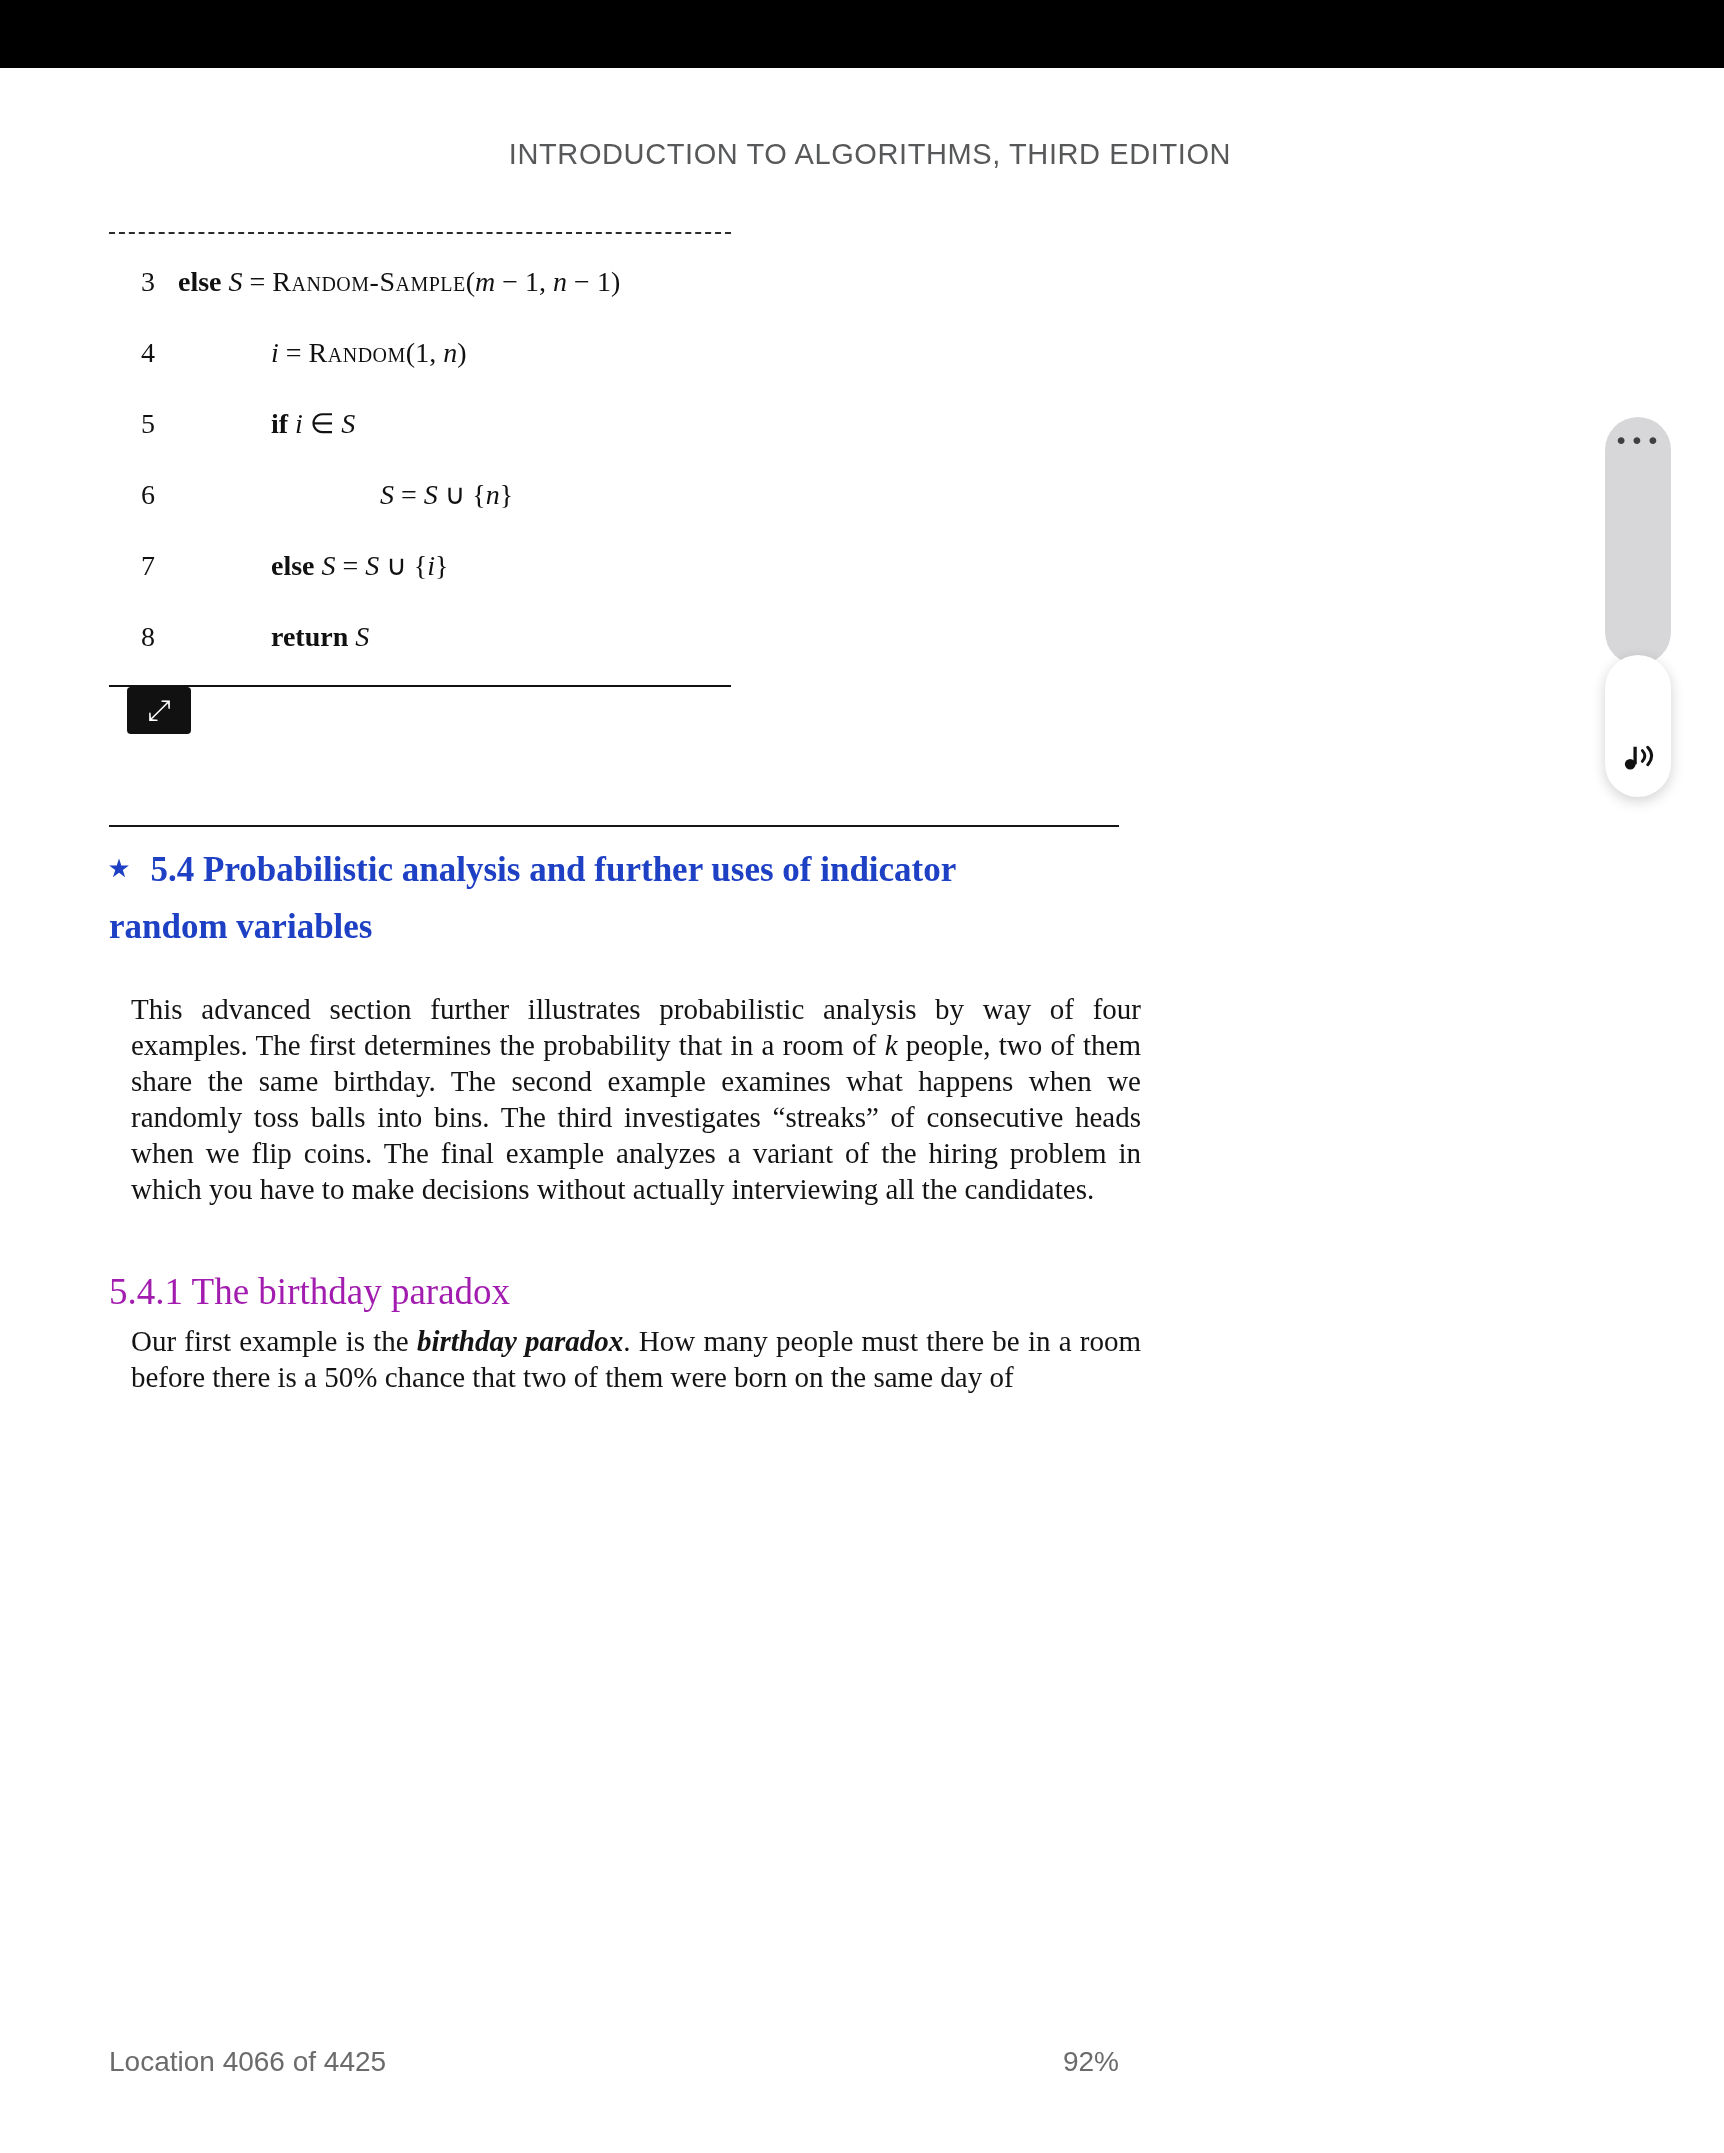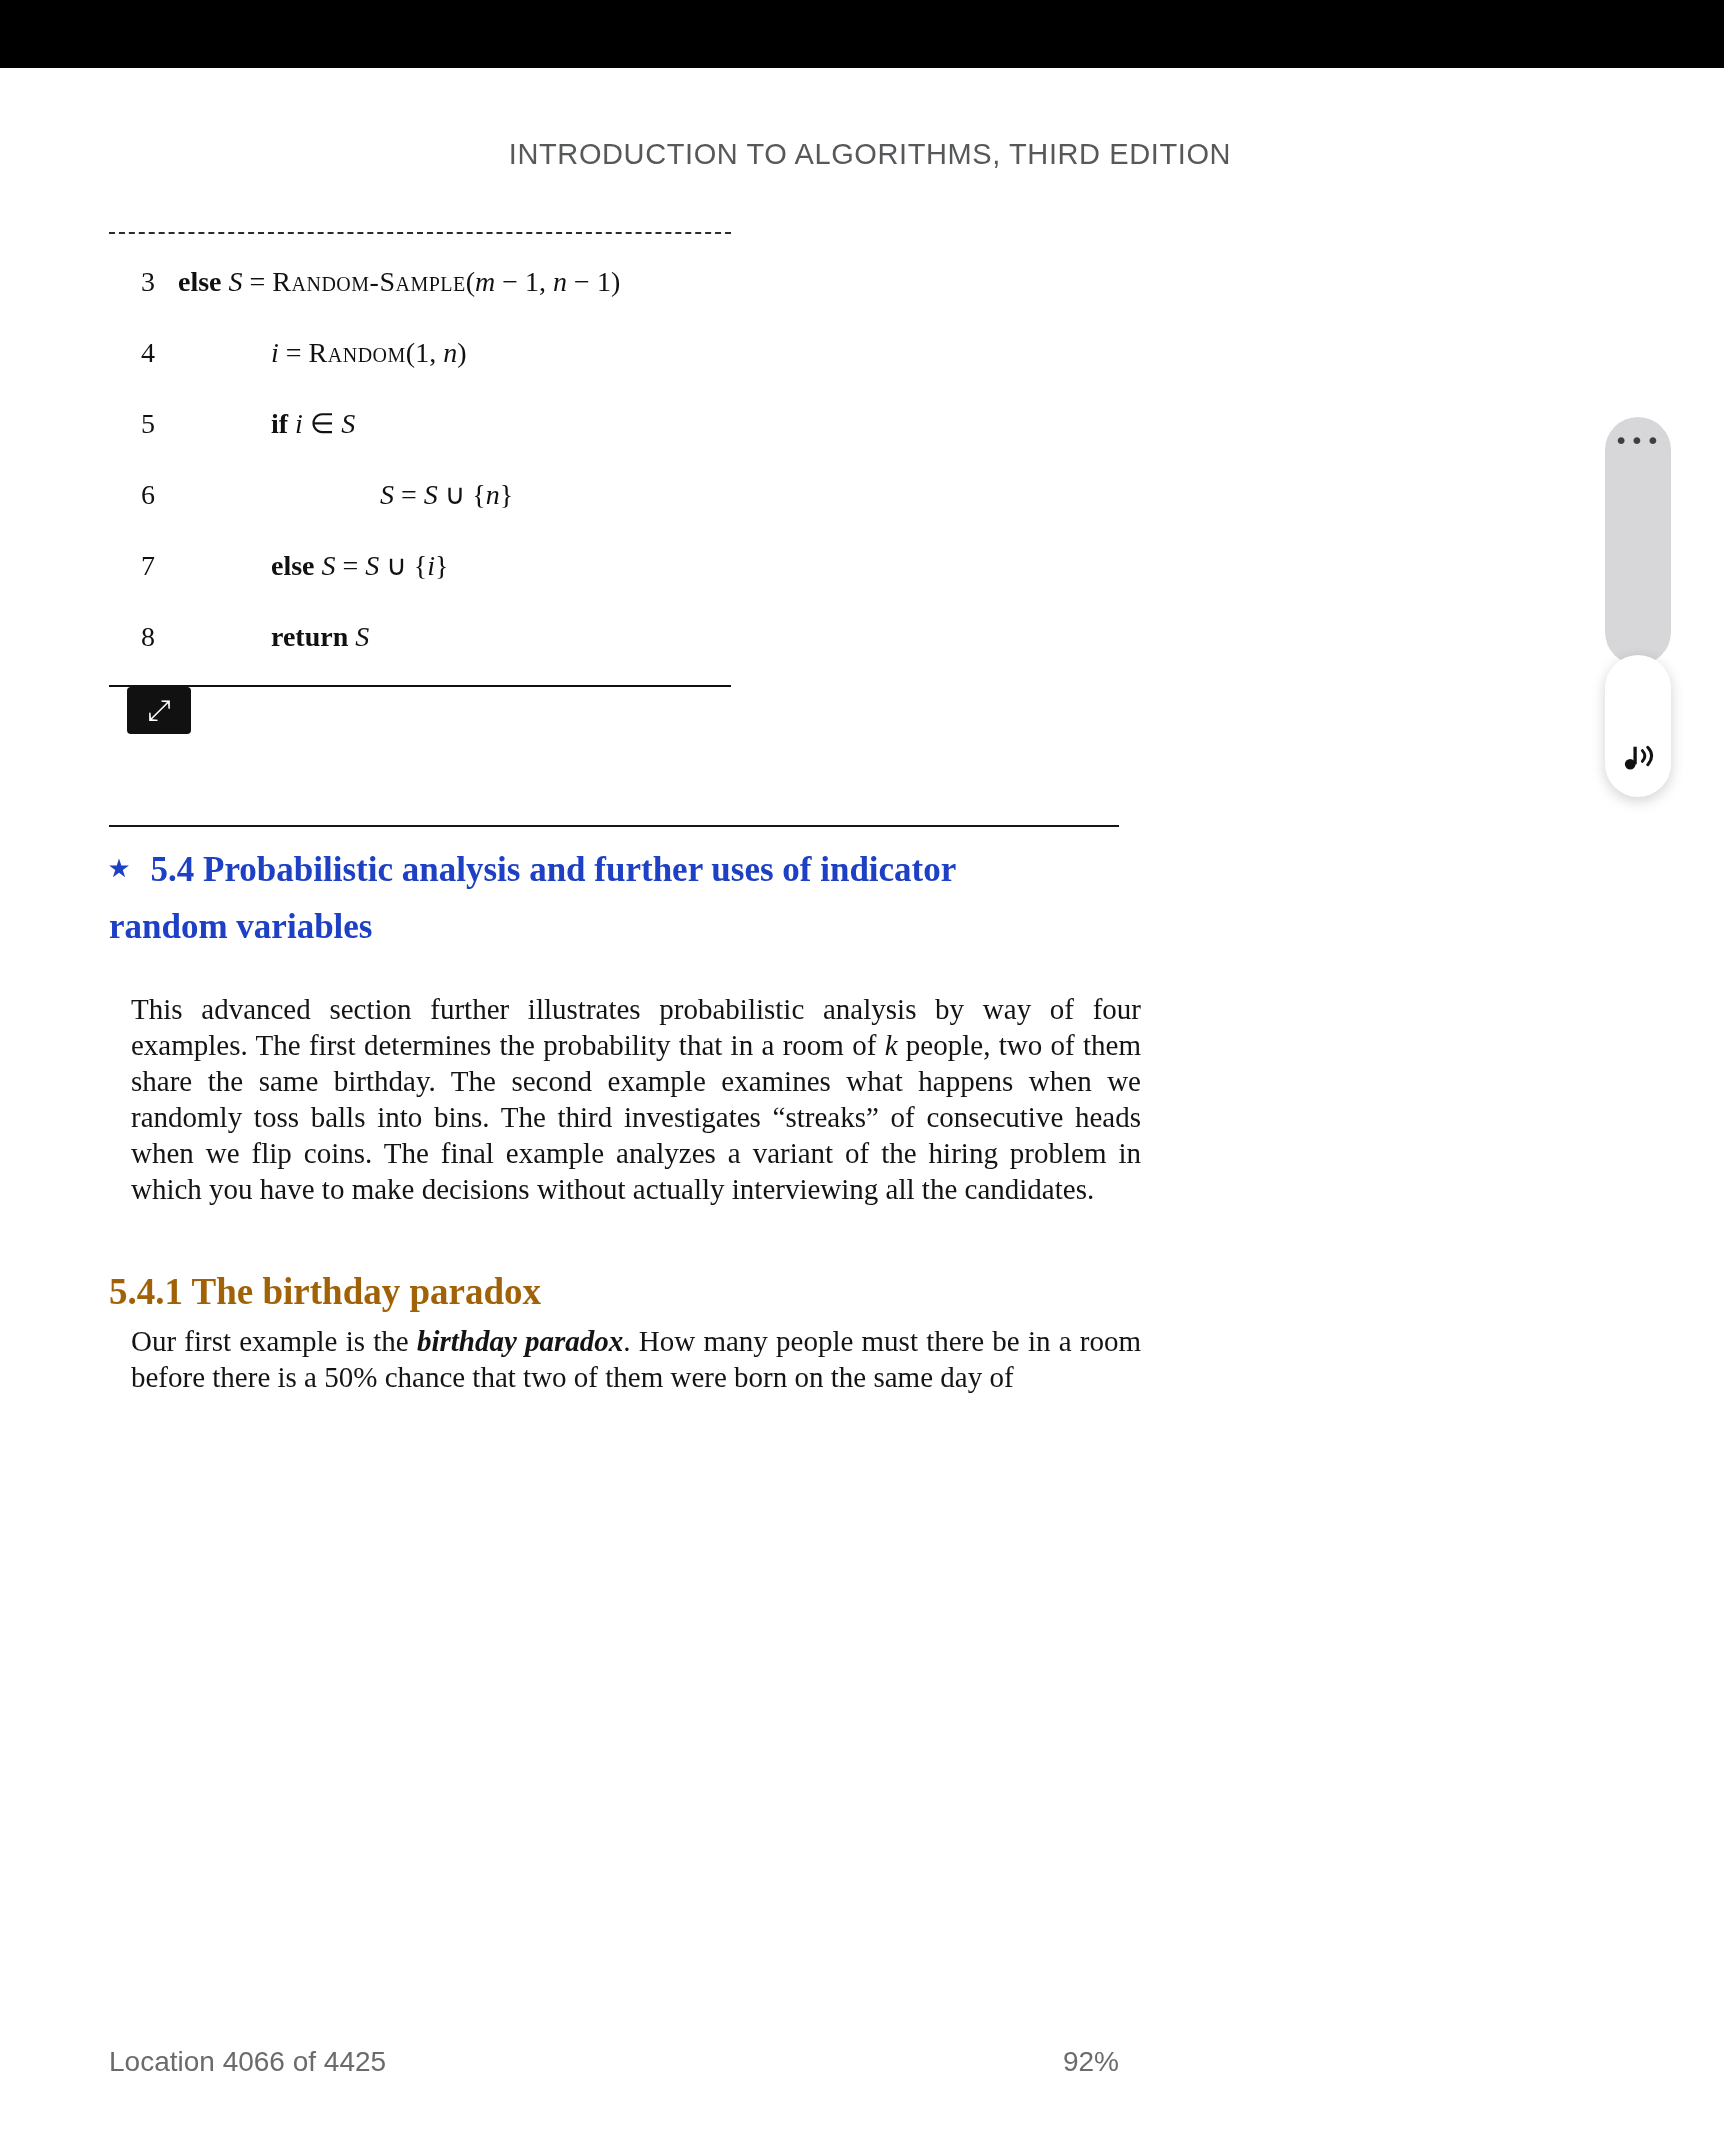--- a/index.html
+++ b/index.html
@@ -39,21 +39,21 @@
       font-size:35px;font-weight:bold;color:#1d40c4;line-height:45px;text-decoration:none;display:block;}
   .section-heading .star{font-size:22.4px;text-decoration:none;display:inline-block;
       transform:translateY(-4.9px);margin-right:21.5px;}
   .section-heading .t1,.section-heading .t2{text-underline-offset:4.9px;}
   .section-heading .t2{display:block;margin-top:8px;}
   
   .para{position:absolute;left:109px;width:1010px;font-size:29px;line-height:36px;
       text-align:justify;color:#141414;margin-left:22px;}
   .p1{top:991px;}
   .p2{top:1323px;}
-  .subsection{position:absolute;left:109px;top:1270px;width:1010px;font-size:37px;font-weight:bold;color:#a16207;}
+  .subsection{position:absolute;left:109px;top:1270px;width:1010px;font-size:37px;font-weight:normal;color:#a21caf;}
   
   .footer{position:absolute;left:109px;top:2046px;width:1010px;display:flex;justify-content:space-between;
       font-family:"Liberation Sans", sans-serif;font-size:28px;color:#6b6b6b;}
 </style>
 </head>
 <body>
 
 <div class="page">
 
   <div class="topbar"></div>

